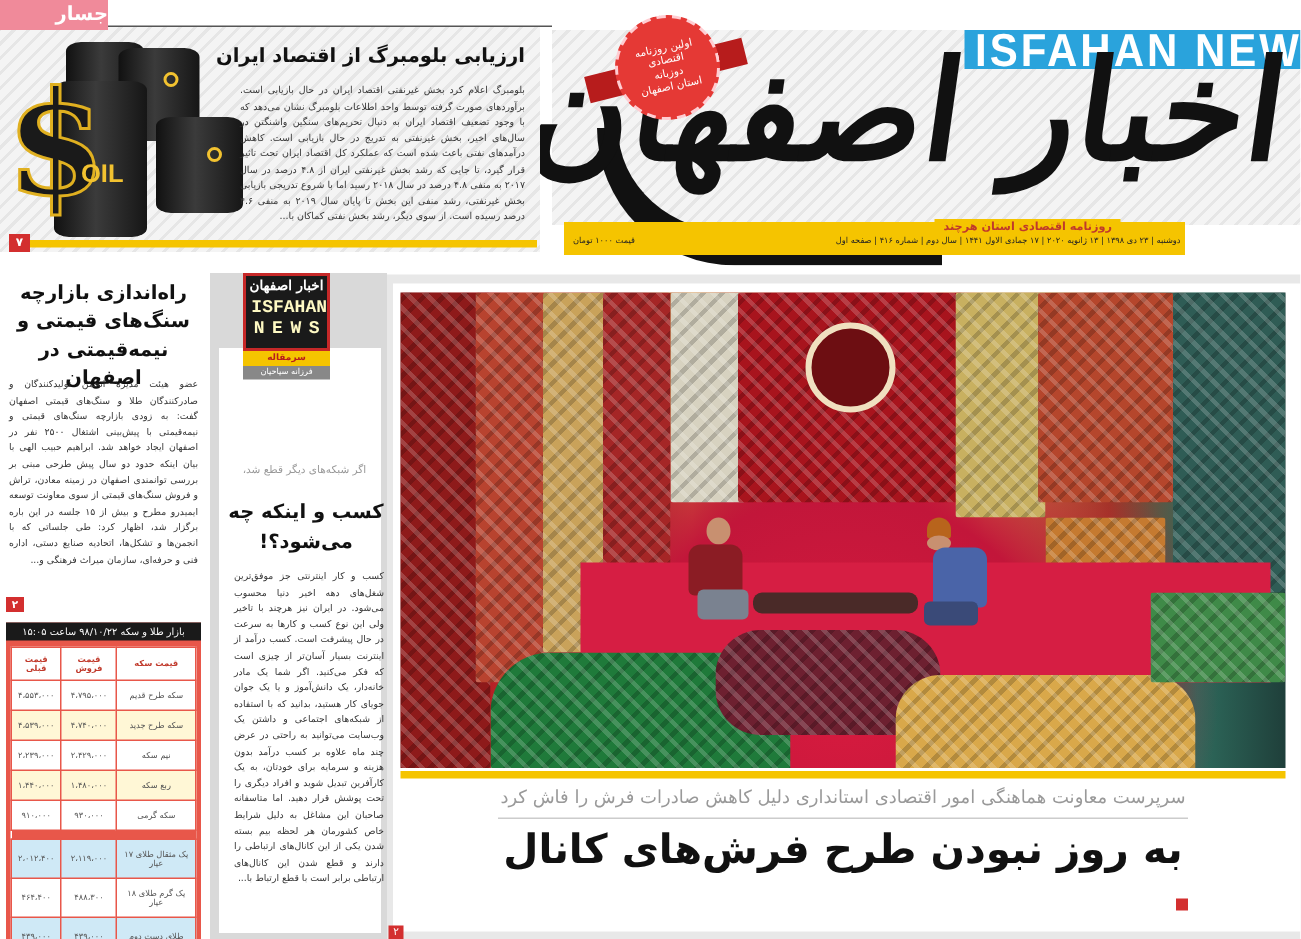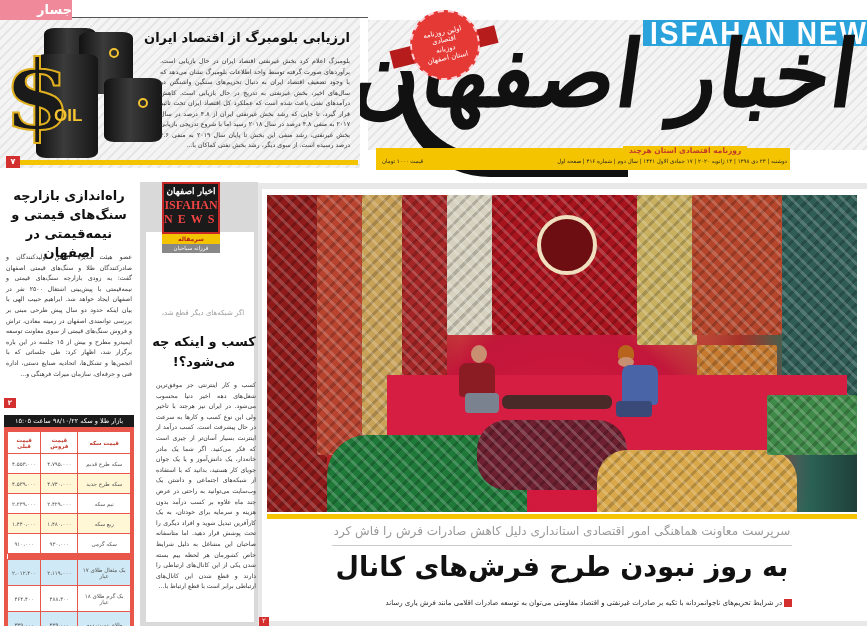--- a/index.html
+++ b/index.html
@@ -54,21 +54,21 @@
   #gold-table tr.yellow td { background: #fff7d6; }
   #gold-table tr.blue td { background: #cfe9f6; }
   #gold-table tr.gold td { height: 26px; }
   #gold-table .gap td { height: 6px; background: #e8574a; border: none; }
 
   
   #mid-col { position: absolute; left: 140px; top: 182px; width: 118px; height: 444px; background: #d9d9d9; }
   #mid-inner { position: absolute; left: 6px; top: 50px; width: 108px; height: 390px; background: #fff; }
   #logo-box { position: absolute; left: 22px; top: 0; width: 58px; height: 52px; background: #1a1a1a; border: 2px solid #c62828; }
   #logo-fa { color: #fff; font-size: 9px; text-align: center; direction: rtl; line-height: 14px; font-family: "DejaVu Serif", serif; font-weight: bold; }
-  #logo-en1, #logo-en2 { color: #ef4444; font-family: Liberation Serif, serif; font-weight: bold; text-align: center; line-height: 14px; font-size: 12px; }
+  #logo-en1, #logo-en2 { color: #fef9c3; font-family: Liberation Mono, monospace; font-weight: bold; text-align: right; line-height: 14px; font-size: 12px; }
   #logo-en2 { letter-spacing: 5px; }
   #editorial-label { position: absolute; left: 22px; top: 52px; width: 58px; height: 10px; background: #f5c400; color: #b71c1c; font-size: 6px; text-align: center; line-height: 10px; direction: rtl; font-weight: bold; }
   #editorial-author { position: absolute; left: 22px; top: 62px; width: 58px; height: 9px; background: #888; color: #fff; font-size: 5.5px; text-align: center; line-height: 9px; direction: rtl; }
   #editorial-kicker { position: absolute; left: 8px; top: 76px; width: 98px; font-size: 7px; text-align: center; color: #999; line-height: 11px; direction: rtl; }
   #editorial-title { position: absolute; left: 6px; top: 100px; width: 104px; font-size: 13px; font-weight: bold; text-align: center; line-height: 20px; direction: rtl; color: #111; }
   #editorial-body { position: absolute; left: 10px; top: 148px; width: 100px; font-size: 6.2px; line-height: 10.6px; direction: rtl; text-align: justify; color: #333; }
 
   
   #main-story { position: absolute; left: 258px; top: 183px; width: 609px; height: 443px; background: #e8e8e8; }
   #main-inner { position: absolute; left: 4px; top: 6px; width: 668px; height: 432px; background: #fff; }
@@ -257,16 +257,15 @@
         <div style="position:absolute;left:10px;top:20px;width:36px;height:40px;background:#4a64a8;border-radius:8px 8px 4px 4px;"></div>
         <div style="position:absolute;left:4px;top:56px;width:36px;height:16px;background:#3a4a78;border-radius:4px;"></div>
       </div>
       <div class="rug" style="left:235px;top:200px;width:110px;height:14px;background:#4a2a28;border-radius:6px;"></div>
     </div>
     <div id="photo-yellow"></div>
     <div id="story-kicker">سرپرست معاونت هماهنگی امور اقتصادی استانداری دلیل کاهش صادرات فرش را فاش کرد</div>
     <div id="kicker-rule"></div>
     <div id="story-headline">به روز نبودن طرح فرش‌های کانال</div>
     <div id="lead-bullet"></div>
-    <div id="story-lead">در شرایط تحریم‌های ناجوانمردانه با تکیه بر صادرات غیرنفتی و اقتصاد مقاومتی می‌توان به توسعه صادرات اقلامی مانند فرش یاری رساند</div>
   </div>
 </div>
 <div id="main-page-num2">۲</div>
 
 </body></html>

